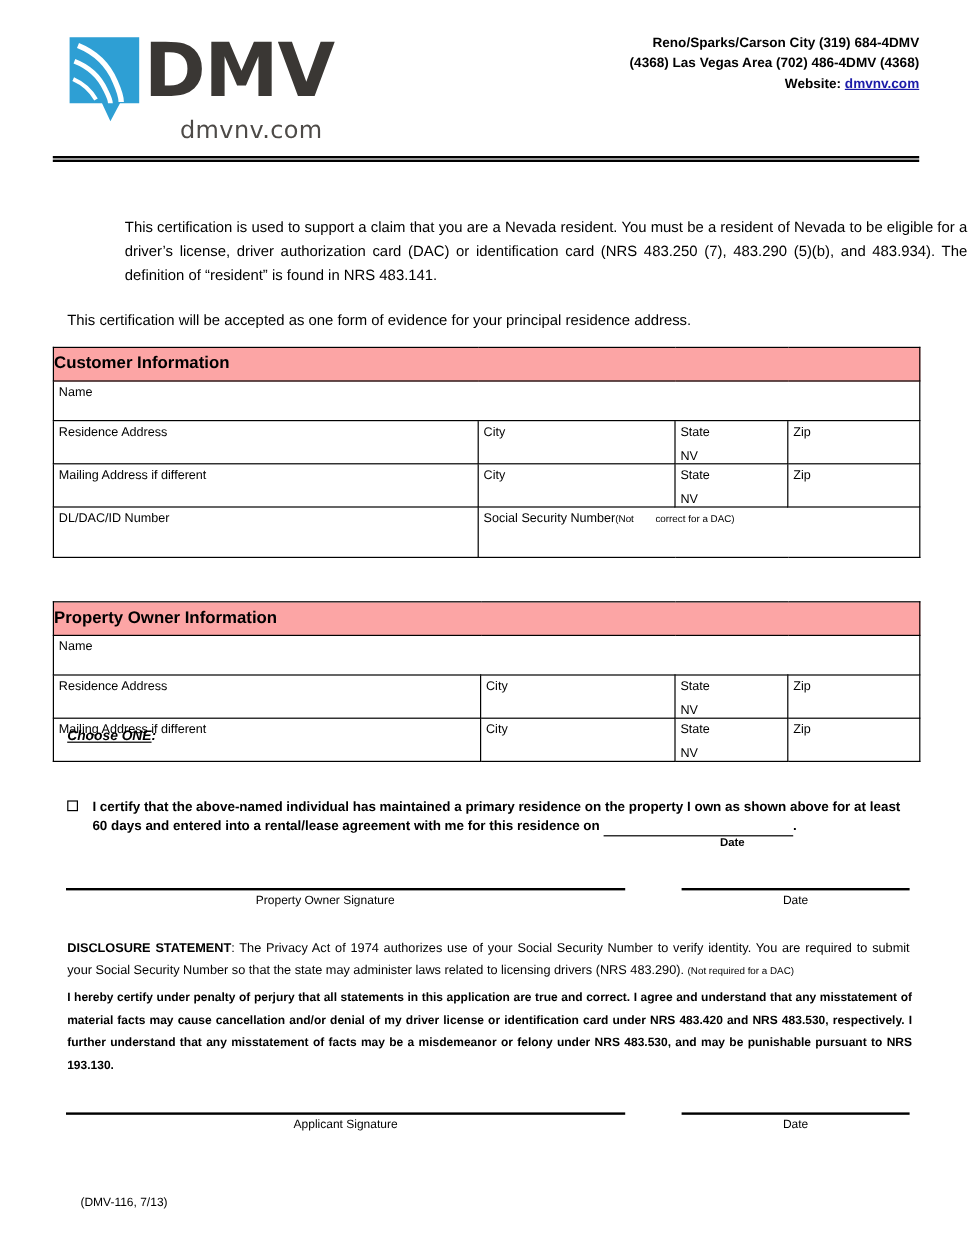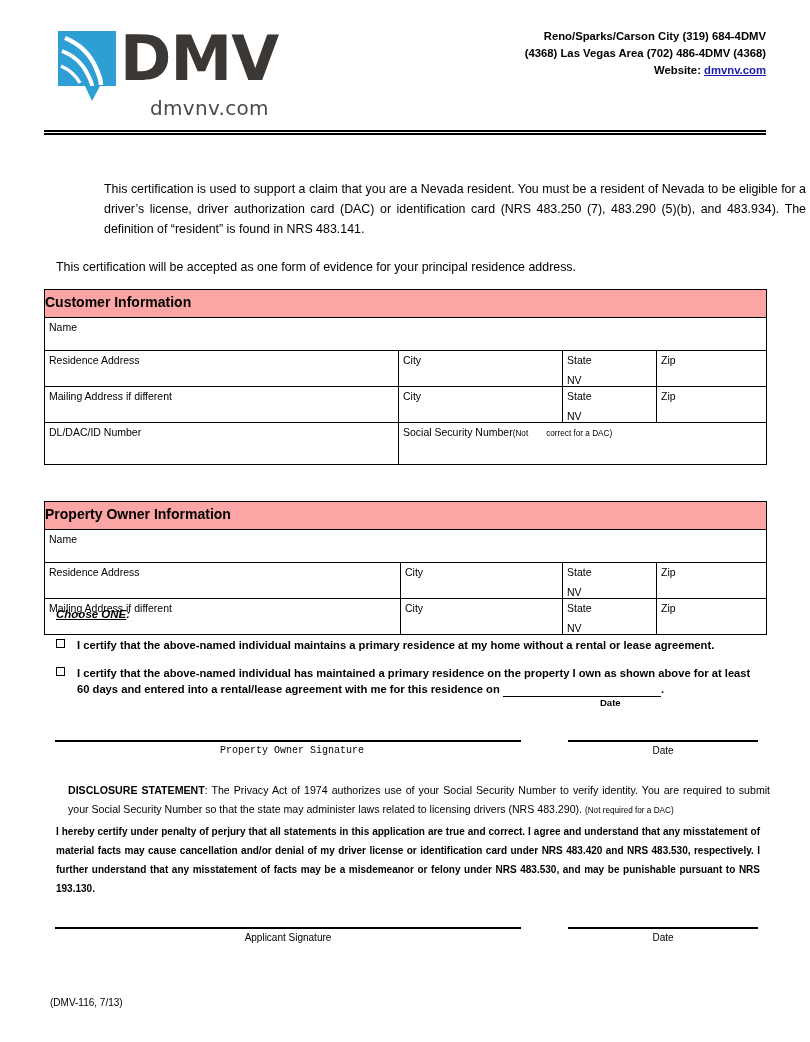--- a/index.html
+++ b/index.html
@@ -201,28 +201,28 @@
     position: absolute;
     border-top: 2px solid #000;
     height: 0;
   }
   .sigcap {
     position: absolute;
     font-size: 10px;
     text-align: center;
   }
   #sig-owner-line   { left: 55px;  top: 740px; width: 466px; }
-  #sig-owner-cap    { left: 59px;  top: 745px; width: 466px; font-family: Liberation Mono, monospace; }
+  #sig-owner-cap    { left: 38px;  top: 745px; width: 466px; }
   #sig-owner-date-line { left: 568px; top: 740px; width: 190px; }
   #sig-owner-date-cap  { left: 568px; top: 745px; width: 190px; }
 
   
   .disclosure {
     position: absolute;
-    left: 68px;
+    left: 56px;
     top: 781px;
     width: 702px;
     font-size: 10.6px;
     line-height: 19px;
     text-align: justify;
   }
   .disclosure b { font-weight: bold; }
   .disclosure .tiny { font-size: 8.2px; }
 
   .certify {
@@ -237,21 +237,21 @@
   }
 
   
   #sig-applicant-line { left: 55px;  top: 927px; width: 466px; }
   #sig-applicant-cap  { left: 55px;  top: 932px; width: 466px; }
   #sig-applicant-date-line { left: 568px; top: 927px; width: 190px; }
   #sig-applicant-date-cap  { left: 568px; top: 932px; width: 190px; }
 
   .formnum {
     position: absolute;
-    left: 50px;
+    left: 67px;
     top: 997px;
     font-size: 10px;
   }
 </style>
 </head>
 <body>
 
 <div class="page">
 
   <div class="header">
@@ -383,24 +383,20 @@
         </td>
         <td>
           <span>Zip</span>
         </td>
       </tr>
     </tbody>
   </table>
 
   <div class="choose-one"><span class="u">Choose ONE</span><span>:</span></div>
 
-  <div class="opt" id="option-1">
-    <span class="cbox"></span>
-    <span class="opt-text">I certify that the above-named individual maintains a primary residence at my home without a rental or lease agreement.</span>
-  </div>
 
   <div class="opt" id="option-2">
     <span class="cbox"></span>
     <span class="opt-text"><span>I certify that the above-named individual has maintained a primary residence on the property I own as shown above for at least 60 days and entered into a rental/lease agreement with me for this residence on </span><span class="blank-line"></span><span>.</span></span>
   </div>
 
   <div class="date-caption">Date</div>
 
   <div class="sigline" id="sig-owner-line"></div>
   <div class="sigcap" id="sig-owner-cap">Property Owner Signature</div>

